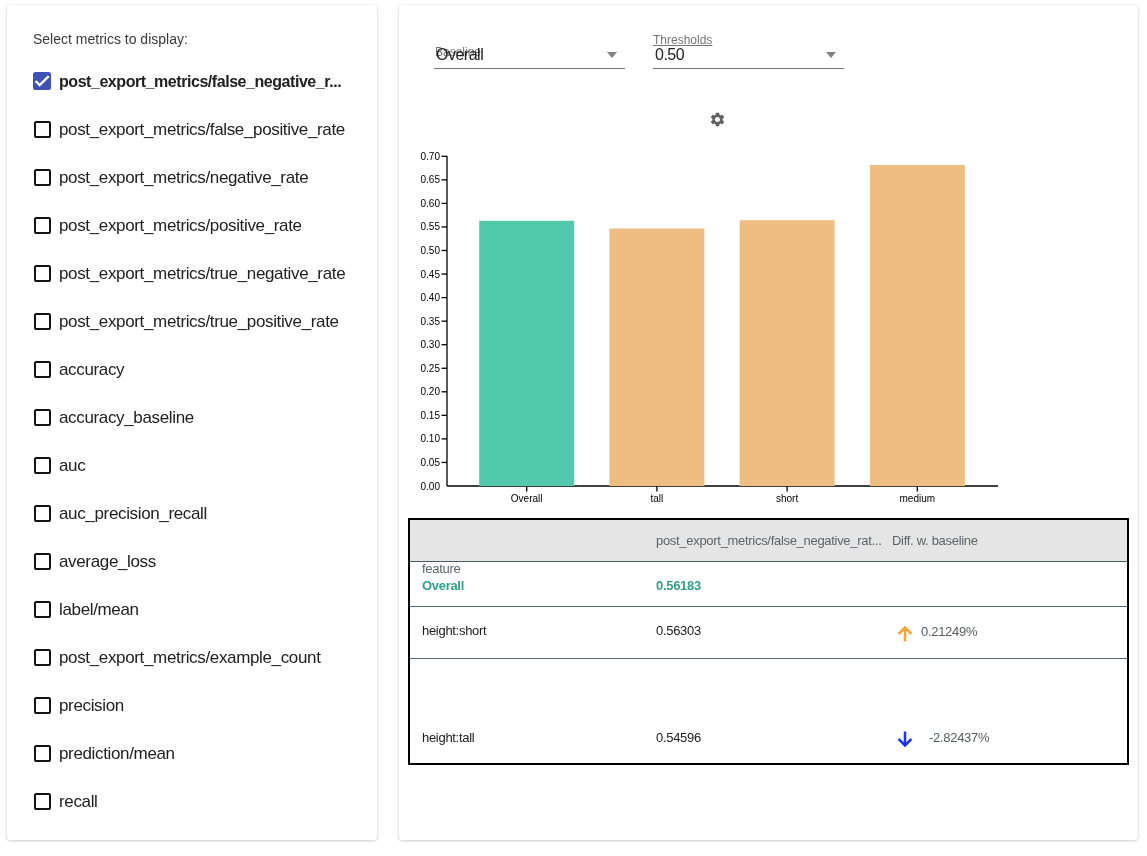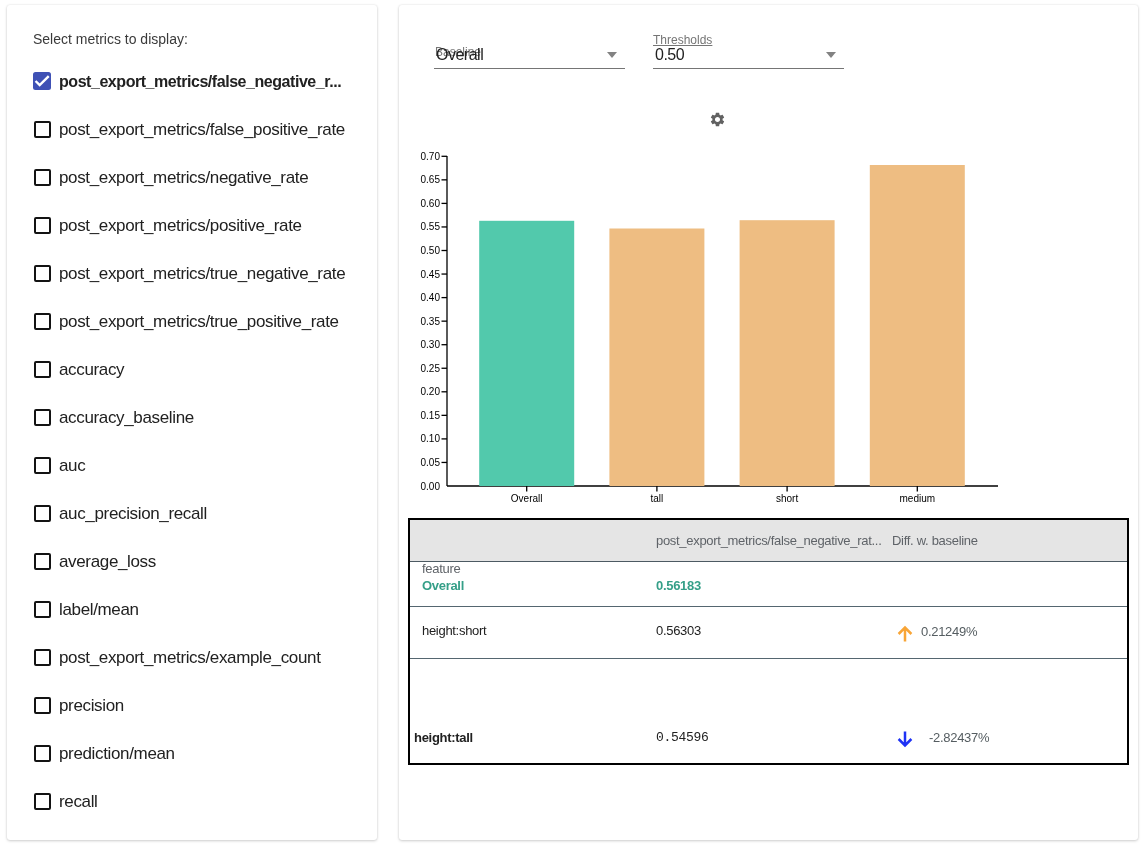--- a/index.html
+++ b/index.html
@@ -179,21 +179,21 @@
     </div>
     <div class="abs" style="left:0; top:87px; width:717px; height:52px; border-bottom:1px solid #556670; color:#212121;">
       <span class="abs" style="left:12px; top:16px;">height:short</span>
       <span class="abs" style="left:246px; top:16px;">0.56303</span>
       <svg class="abs" style="left:487px; top:18px;" width="16" height="17" viewBox="0 0 16 17">
           <path d="M8 16.4 L8 2.6 M1.6 9 L8 2.6 L14.4 9" fill="none" stroke="#f8a537" stroke-width="2.5"></path>
         </svg>
       <span class="abs" style="left:511px; top:17px; color:#555d61;">0.21249%</span>
     </div>
     <div class="abs" style="left:0; top:193px; width:717px; height:50px; color:#212121;">
-      <span class="abs" style="left:4px; top:17px;font-weight:bold;">height:tall</span>
-      <span class="abs" style="left:246px; top:17px;font-family:Liberation Mono, monospace;">0.54596</span>
+      <span class="abs" style="left:12px; top:17px;">height:tall</span>
+      <span class="abs" style="left:246px; top:17px;">0.54596</span>
       <svg class="abs" style="left:487px; top:18px;" width="16" height="17" viewBox="0 0 16 17">
           <path d="M8 0.6 L8 14.4 M1.6 8 L8 14.4 L14.4 8" fill="none" stroke="#1e32f5" stroke-width="2.5"></path>
         </svg>
       <span class="abs" style="left:511px; top:17px; color:#555d61;margin-left:8px;">-2.82437%</span>
     </div>
   </div>
 </div>
 
 </body></html>

